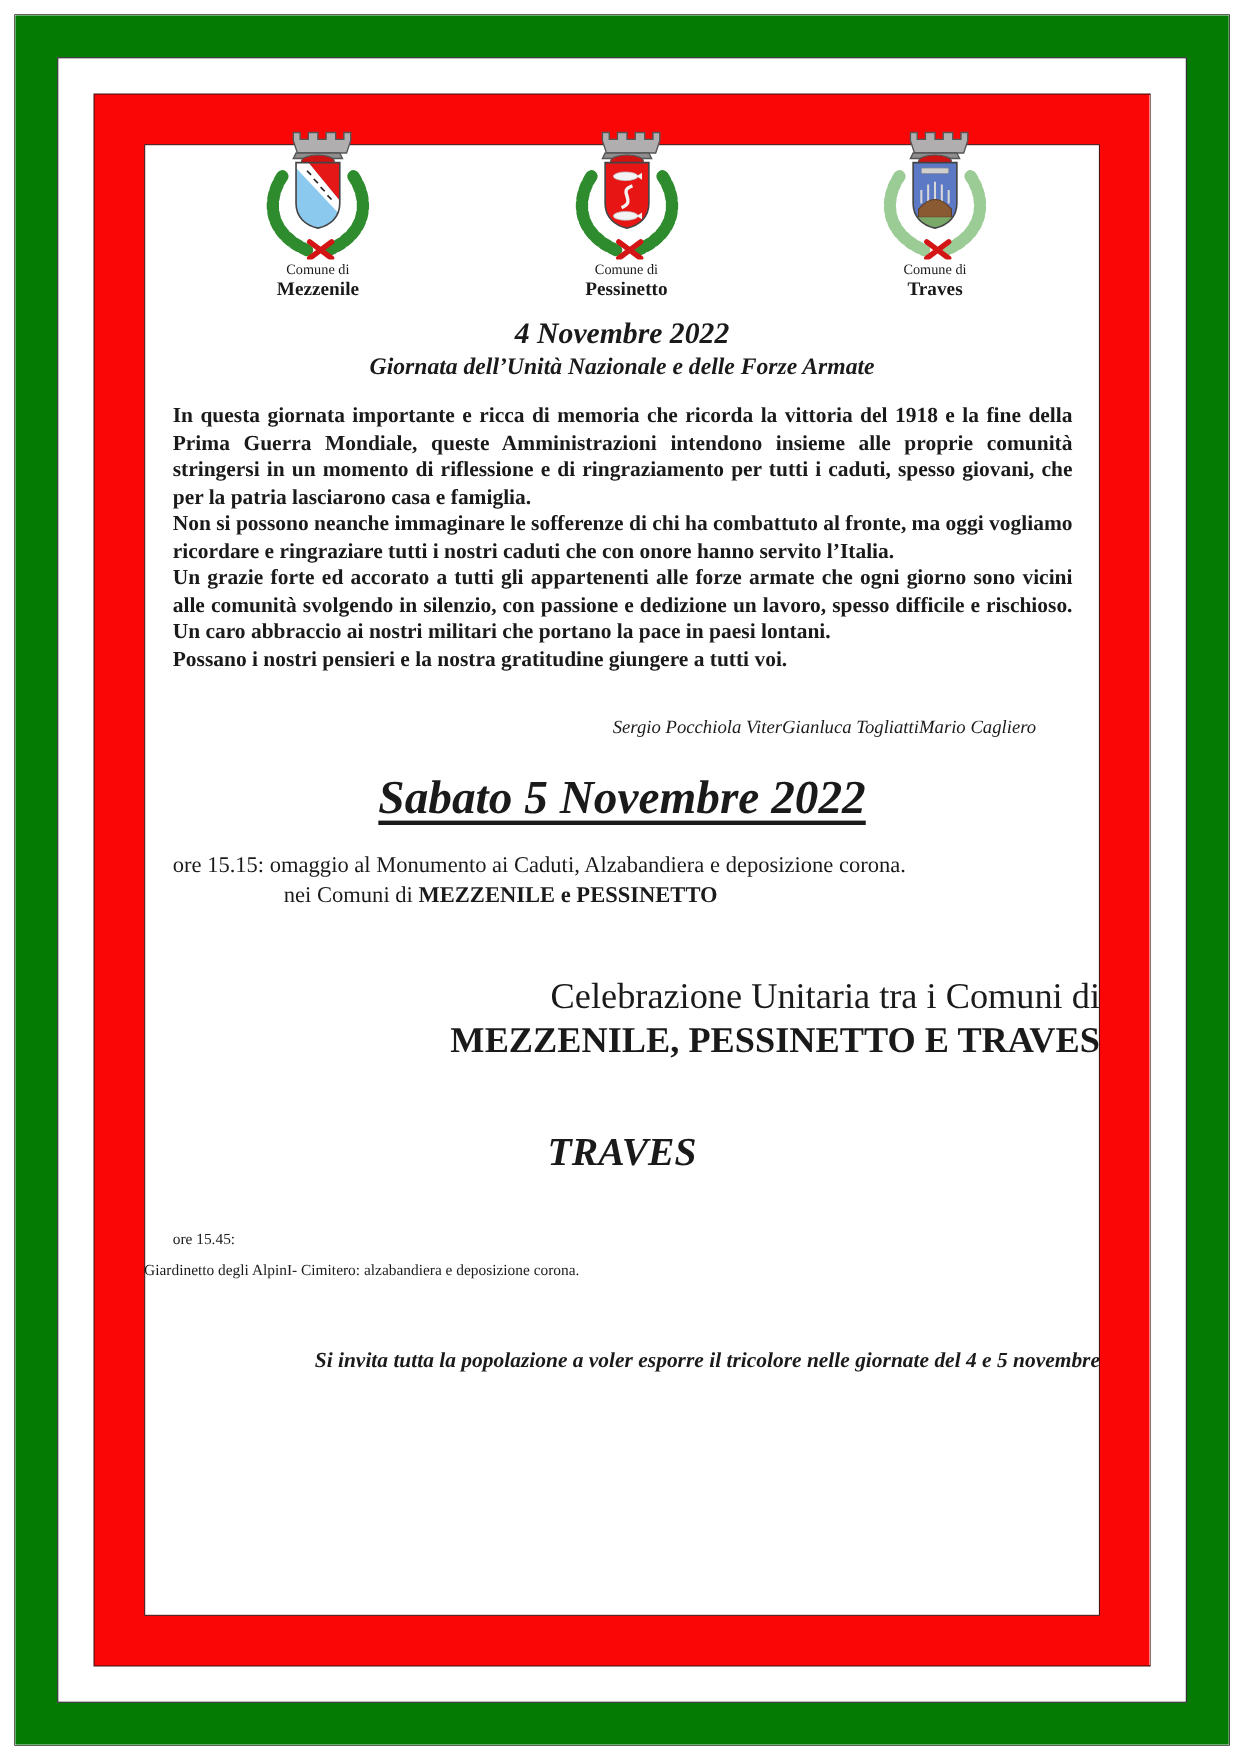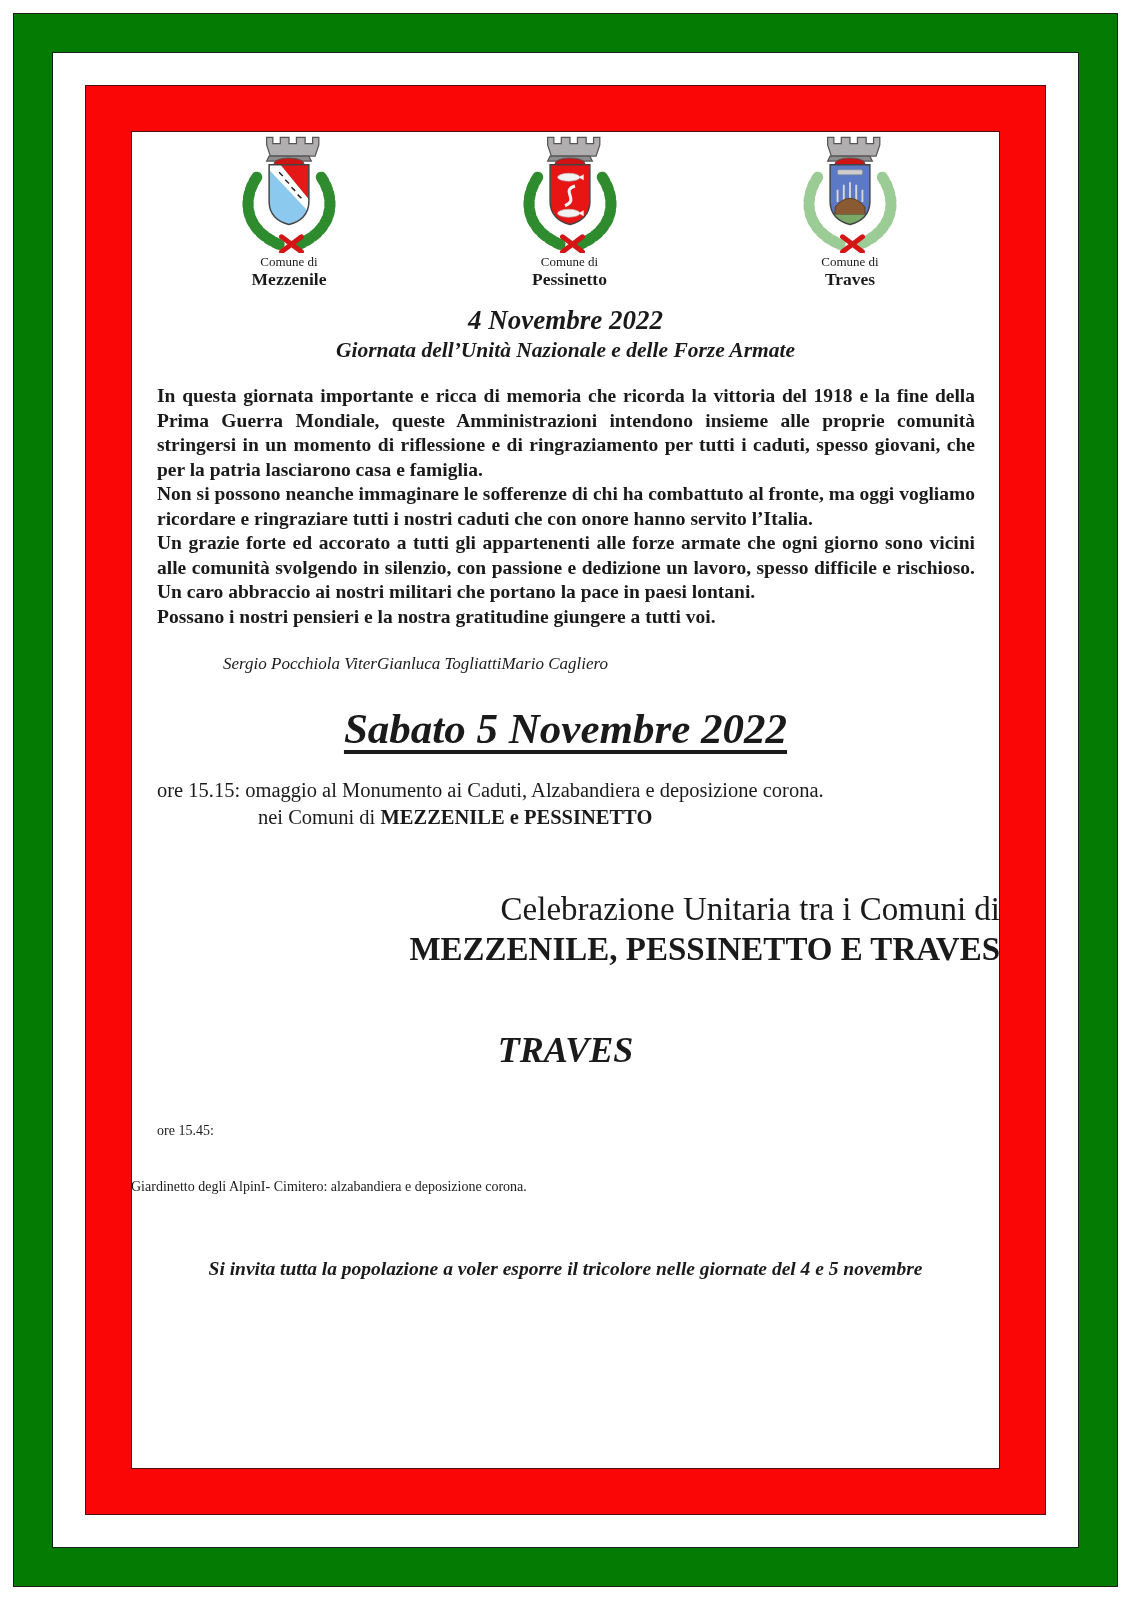--- a/index.html
+++ b/index.html
@@ -28,21 +28,21 @@
   .red-frame{
     position:absolute;inset:86px;
     border:45px solid var(--red);
     box-shadow:0 0 0 1px #4a1010;
   }
   .red-frame::after{
     content:"";position:absolute;inset:0;
     border:1px solid #4a1010;
   }
   .content{
-    position:absolute;left:131px;top:131px;
+    position:absolute;left:131px;top:114px;
     width:869px;height:1338px;
   }
   
   .emblems{
     display:flex;justify-content:space-between;
     margin-top:4px;padding:0 40px 0 48px;
   }
   .emblem{width:220px;text-align:center;}
   .emblem svg{display:block;margin:0 auto;}
   .emb-prefix{font-size:13px;line-height:15px;margin-top:1px;}
@@ -56,46 +56,46 @@
     text-align:center;font-size:21.5px;font-weight:bold;font-style:italic;line-height:28px;
   }
   
   .bodytext{
     margin:20px 25px 0 26px;
     font-size:19.5px;font-weight:bold;line-height:24.5px;
     text-align:justify;
   }
   .bodytext p{margin:0;}
   .signatures{
-    display:flex;justify-content:flex-start;
-    margin-top:24px;padding-left:92px;padding-right:58px;
+    display:flex;justify-content:flex-end;
+    margin-top:38px;padding-left:92px;padding-right:58px;
     font-style:italic;font-size:17px;line-height:22px;
   }
   .saturday{
     margin-top:26px;text-align:center;
     font-size:43px;font-weight:bold;font-style:italic;line-height:56px;
   }
   .saturday span{
     text-decoration:underline;
     text-decoration-thickness:4px;
     text-underline-offset:7px;
   }
   .sched-1515{margin-top:20px;margin-left:26px;font-size:20.5px;line-height:27px;}
   .sched-1515 .l2{margin-left:101px;}
   .b{font-weight:bold;}
   .celebr{margin-top:58px;text-align:right;font-size:33px;line-height:40px;font-family:Liberation Serif, serif;}
   .celebr .l2{font-weight:bold;}
   .traves-h{margin-top:58px;text-align:center;font-size:36px;font-weight:bold;font-style:italic;line-height:46px;}
   .sched{display:flex;margin-top:44px;font-size:14px;line-height:28px;flex-direction:column;}
   .sched .time{width:113px;margin-left:26px;flex-shrink:0;}
-  .sched .txt{flex:1;margin-top:28px;}
+  .sched .txt{flex:1;}
   .nota{margin-top:44px;margin-left:141px;font-size:20.5px;line-height:26px;}
   .sched2{margin-top:44px;}
   .footer-notice{
-    margin-top:54px;text-align:center;
+    margin-top:54px;text-align:right;
     font-size:19.5px;font-weight:bold;font-style:italic;line-height:28px;
   }
 </style>
 </head>
 <body>
 
 <div class="poster">
   <div class="green-frame"></div>
   <div class="red-frame"></div>
 

